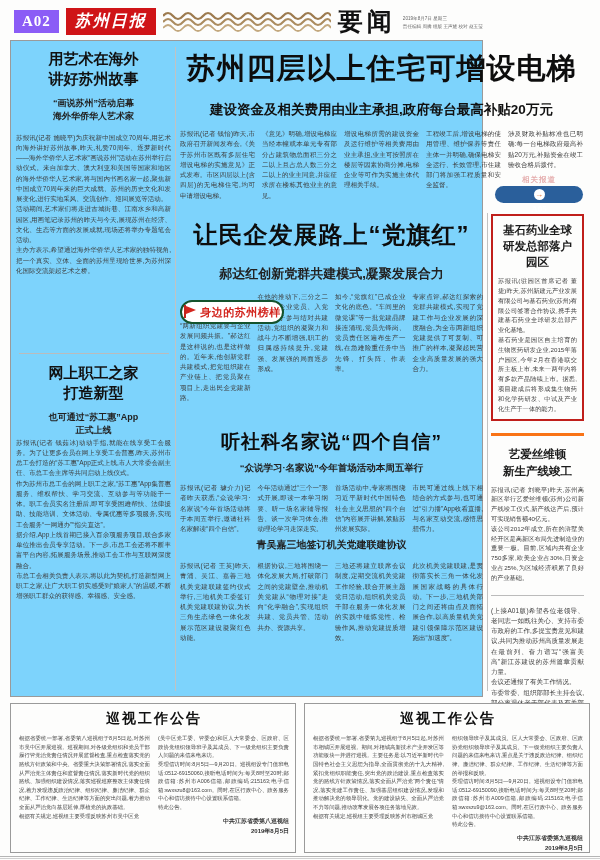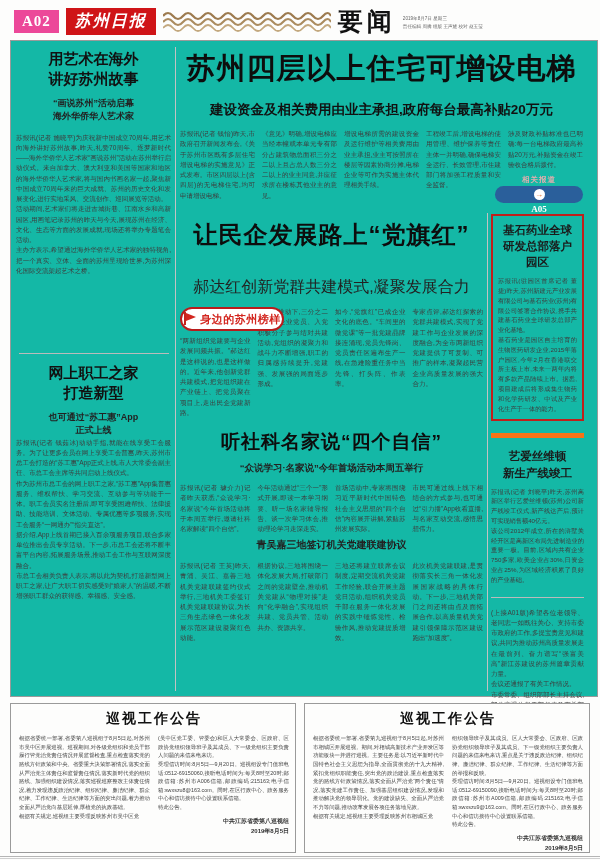--- a/index.html
+++ b/index.html
@@ -3,32 +3,32 @@
 <meta charset="utf-8">
 <style>
   * { margin:0; padding:0; box-sizing:border-box; }
   html,body { background:#e8e8e8; }
   .page { position:relative; width:600px; height:860px; background:#fdfdfc;
           font-family:"Liberation Sans", sans-serif; color:#222; overflow:hidden; }
 
   
   .masthead { position:absolute; left:14px; top:7px; width:572px; height:28px;
               display:flex; align-items:center; gap:7px; }
-  .pageno { background:#ec4899; color:#fff; font-family:"Liberation Serif",serif;
+  .pageno { background:#8b5cf6; color:#fff; font-family:"Liberation Serif",serif;
             font-weight:bold; font-size:15px; padding:3px 8px; letter-spacing:1px; }
   .logo  { background:#cf1417; color:#fff; font-family:"DejaVu Serif",serif;
            font-weight:bold; font-style:italic; font-size:16px; padding:3px 9px;
            letter-spacing:2px; }
   .waves { width:168px; height:24px; }
   .section { font-size:25px; font-weight:bold; letter-spacing:4px; color:#111; }
   .dateblock { font-size:4.6px; color:#666; line-height:1.7; margin-top:4px; }
 
   
-  .main-box { position:absolute; left:10px; top:40px; width:588px; height:657px;
-              border:1px solid #9a9a9a; background:#14b8a6; }
+  .main-box { position:absolute; left:10px; top:40px; width:473px; height:657px;
+              border:1px solid #9a9a9a; background:#7dd3fc; }
   .bottom-left, .bottom-right { position:absolute; top:703px; height:150px;
               border:1px solid #9a9a9a; background:#fdfdfc; }
   .bottom-left { left:10px; width:286px; }
   .bottom-right { left:304px; width:286px; }
   .page-edge { position:absolute; left:0; top:856px; width:600px; height:3px;
                border-top:1px solid #b5b5b5; border-bottom:1px solid #cfcfcf; }
 
   
   .body-txt { font-size:6.5px; line-height:1.58; color:#3d3d3d; text-align:justify;
               white-space:pre-line; }
@@ -55,24 +55,24 @@
              background:#2a5f9b; border-radius:9px; display:flex; align-items:center;
              justify-content:center; gap:4px;flex-direction:column; }
   .related .lbl { color:#e5aeae; font-size:7.5px; font-weight:bold; letter-spacing:1px; }
   .related .circ { width:11px; height:11px; border-radius:50%; background:#fff;
              color:#e0661e; font-size:8px; line-height:11px; text-align:center; font-weight:bold; }
   .related .pg { color:#fff; font-size:9px; font-weight:bold; font-family:"Liberation Serif",serif; }
 
   
   .dangqi { position:absolute; left:169px; top:178px; width:303px; }
   .dq-title { font-size:24px; font-weight:bold; text-align:center; letter-spacing:1px; color:#0d0d0d; }
-  .dq-sub { font-size:16px; font-weight:normal; text-align:center; margin-top:26px; }
+  .dq-sub { font-size:13px; font-weight:bold; text-align:center; margin-top:14px; }
   .dq-body { margin-top:9px; height:135px; position:relative; }
-  .sample-badge { position:absolute; left:0; top:0; width:104px; height:24px;
-             border:2px solid #b91c1c; border-radius:13px; background:#fff;
+  .sample-badge { position:absolute; left:0; top:8px; width:104px; height:24px;
+             border:2px solid #14532d; border-radius:13px; background:#fff;
              display:flex; align-items:center; justify-content:center; gap:3px; z-index:2; }
   .sample-badge .txt { color:#d3261f; font-size:11px; font-weight:bold; letter-spacing:0.5px; }
   .flag { position:relative; width:14px; height:14px; display:inline-block; }
   .flag .pole { position:absolute; left:1px; top:0; width:1.5px; height:13px; background:#c3241d; }
   .flag .cloth { position:absolute; left:2.5px; top:1px; width:0; height:0;
              border-top:4px solid transparent; border-bottom:4px solid transparent;
              border-left:10px solid #d3261f; }
   .dq-body .pad-first { padding-top:29px; }
 
   
@@ -86,21 +86,21 @@
   .rh-title { font-family:"DejaVu Serif",serif; font-size:20px; font-weight:bold;
               text-align:center; letter-spacing:0.5px; color:#0d0d0d; }
   .rh-sub { font-size:10px; font-weight:bold; text-align:center; margin-top:0; }
   .rh-body { margin-top:9px; height:108px; }
 
   
   .rail { position:absolute; left:480px; top:173px; width:93px; }
   .redbox { border:2px solid #c01f1b; padding:6px 5px; }
   .rail-title { font-size:11.5px; font-weight:bold; text-align:center; line-height:1.4; color:#1a1a1a; }
   .redbox .body-txt, .rail-art .body-txt { margin-top:6px; font-size:6.2px; }
-  .rail-art { margin-top:12px; padding-top:10px; border-top:5px solid #f97316; }
+  .rail-art { margin-top:12px; padding-top:10px; border-top:3px solid #f97316; }
   .rail-cont { margin-top:12px; padding-top:10px; border-top:1px solid #bbb; }
 
   
   .ann { position:absolute; left:8px; top:6px; width:270px; }
   .ann-title { font-size:14px; font-weight:bold; text-align:center; letter-spacing:2px; color:#111; }
   .ann-cols { margin-top:6px; display:flex; gap:8px; }
   .ann-cols > div { flex:1; }
   .ann-txt { font-size:5.4px; line-height:1.6; color:#444; text-align:justify; white-space:pre-line; }
   .sign { margin-top:4px; text-align:right; font-size:6px; font-weight:bold; color:#333; line-height:1.7; }
 </style>

